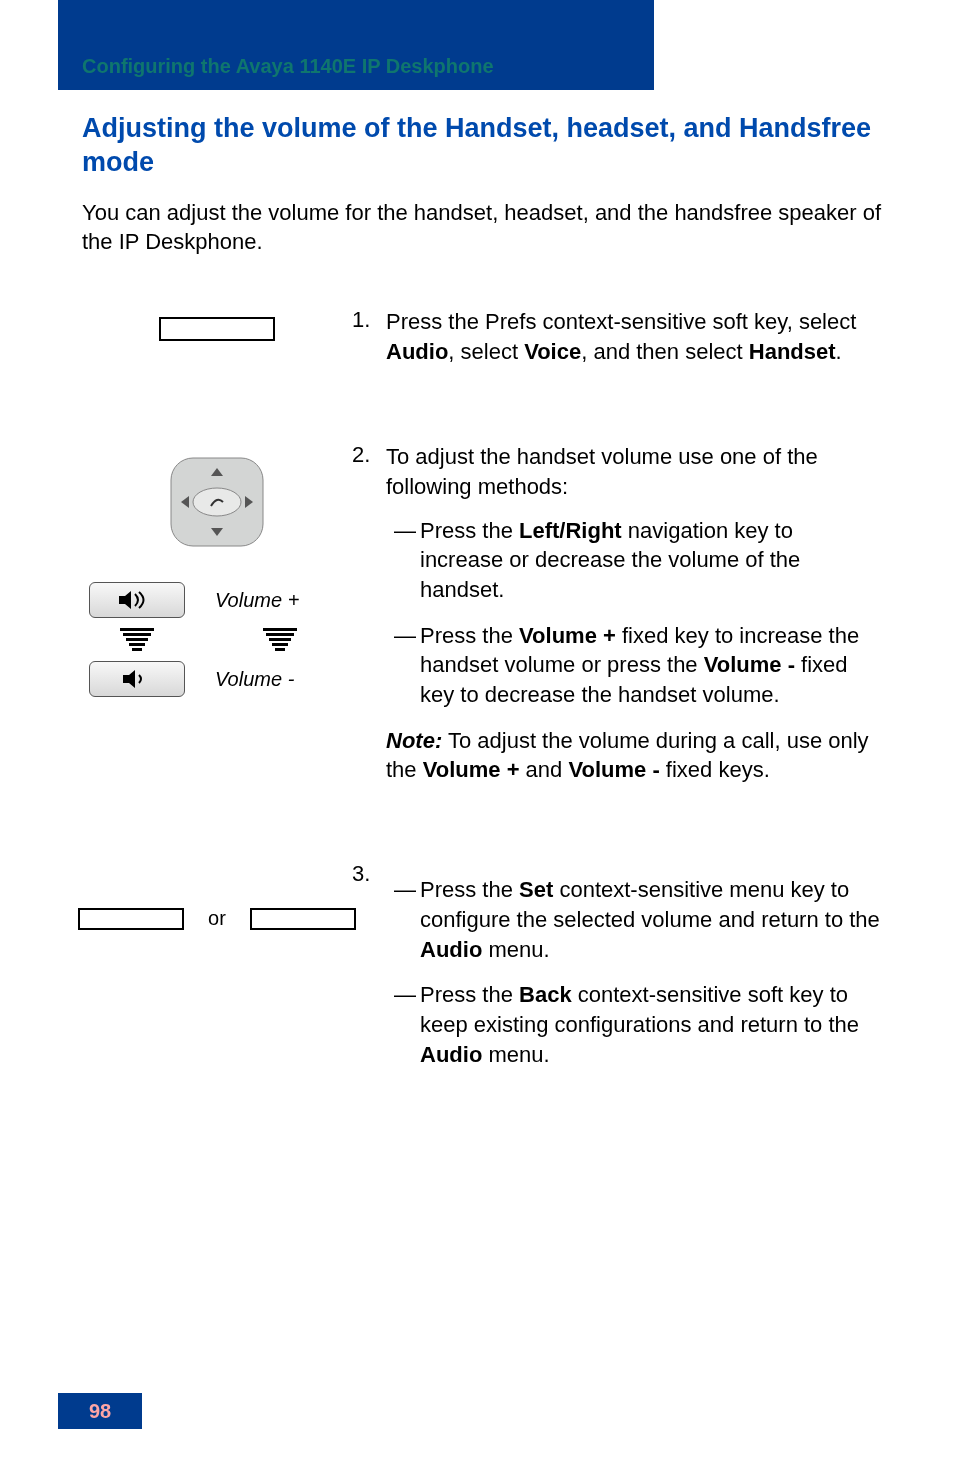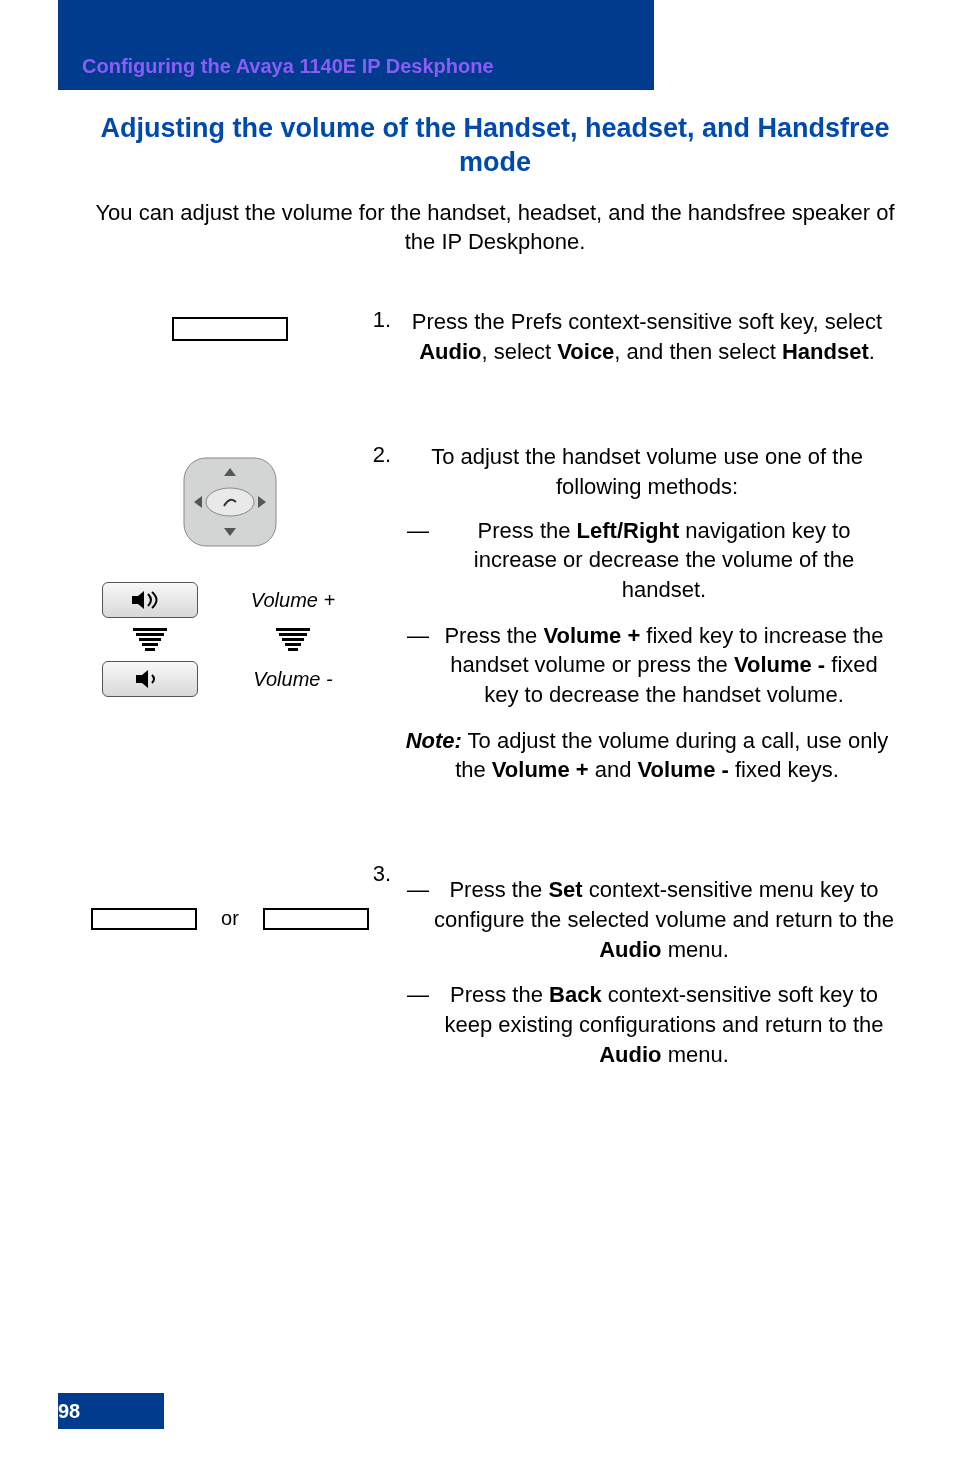--- a/index.html
+++ b/index.html
@@ -1,21 +1,21 @@
 <!DOCTYPE html>
 <html><head>
 <meta charset="utf-8">
 <style>
   * { box-sizing: border-box; margin: 0; padding: 0; }
   html, body { width: 954px; height: 1475px; background: #fff; font-family: Arial, Helvetica, sans-serif; color: #000; }
   .page { position: relative; width: 954px; height: 1475px; }
   .top-bar { position: absolute; left: 58px; top: 0; width: 596px; height: 90px; background: #003b8e; }
   .header-strip { position: absolute; left: 58px; top: 48px; width: 596px; height: 36px; display: flex; align-items: center; padding-left: 24px; }
-  .header-strip span { color: #8b5cf6; font-weight: bold; font-size: 20px; }
-  .content { position: absolute; left: 95px; top: 112px; width: 800px; text-align: center; }
+  .header-strip span { color: #0f766e; font-weight: bold; font-size: 20px; }
+  .content { position: absolute; left: 82px; top: 112px; width: 800px; }
   h1.heading { color: #004aad; font-weight: 700; font-size: 27px; line-height: 1.25; margin-bottom: 18px; font-family: Arial, Helvetica, sans-serif; }
   p.intro { font-size: 22px; line-height: 1.35; color: #000; margin-bottom: 50px; }
 
   .step-row { display: flex; margin-bottom: 36px; }
   .left-col { width: 270px; flex-shrink: 0; display: flex; flex-direction: column; align-items: center; padding-top: 4px; }
   .right-col { flex: 1; }
   ol.steps { list-style: none; }
   ol.steps > li { display: flex; margin-bottom: 40px; }
   ol.steps > li > .num { width: 34px; flex-shrink: 0; font-size: 22px; }
   ol.steps > li > .body { flex: 1; font-size: 22px; line-height: 1.35; }
@@ -33,21 +33,21 @@
   .nav-cluster { margin-top: 6px; margin-bottom: 26px; }
   .vol-grid { display: grid; grid-template-columns: 96px 130px; column-gap: 30px; row-gap: 10px; align-items: center; justify-content: center; }
   .vol-btn { width: 96px; height: 36px; border: 1px solid #555; border-radius: 6px; background: linear-gradient(#f8f8f8,#d8d8d8); display:flex; align-items:center; justify-content:center; }
   .vol-label { font-style: italic; font-size: 20px; }
   .eq-col { display:flex; flex-direction:column; align-items:center; gap:2px; }
   .eq-col .bar { width:28px; height:3px; background:#000; }
 
   .or-row { display:flex; align-items:center; gap:24px; margin-top: 42px; }
   .or-row .or-text { font-size: 20px; }
 
-  .page-num-box { position:absolute; left:58px; bottom:46px; width:106px; height:36px; background:#003b8e; color:#ffffff; display:flex; align-items:center; font-weight:bold; font-size:20px; }
+  .page-num-box { position:absolute; left:58px; bottom:46px; width:84px; height:36px; background:#003b8e; color:#fca5a5; display:flex; align-items:center; justify-content:center; font-weight:bold; font-size:20px; }
 </style>
 </head>
 <body>
 
 <div class="page">
   <div class="top-bar"></div>
   <div class="header-strip">
     <span>Configuring the Avaya 1140E IP Deskphone</span>
   </div>
 

